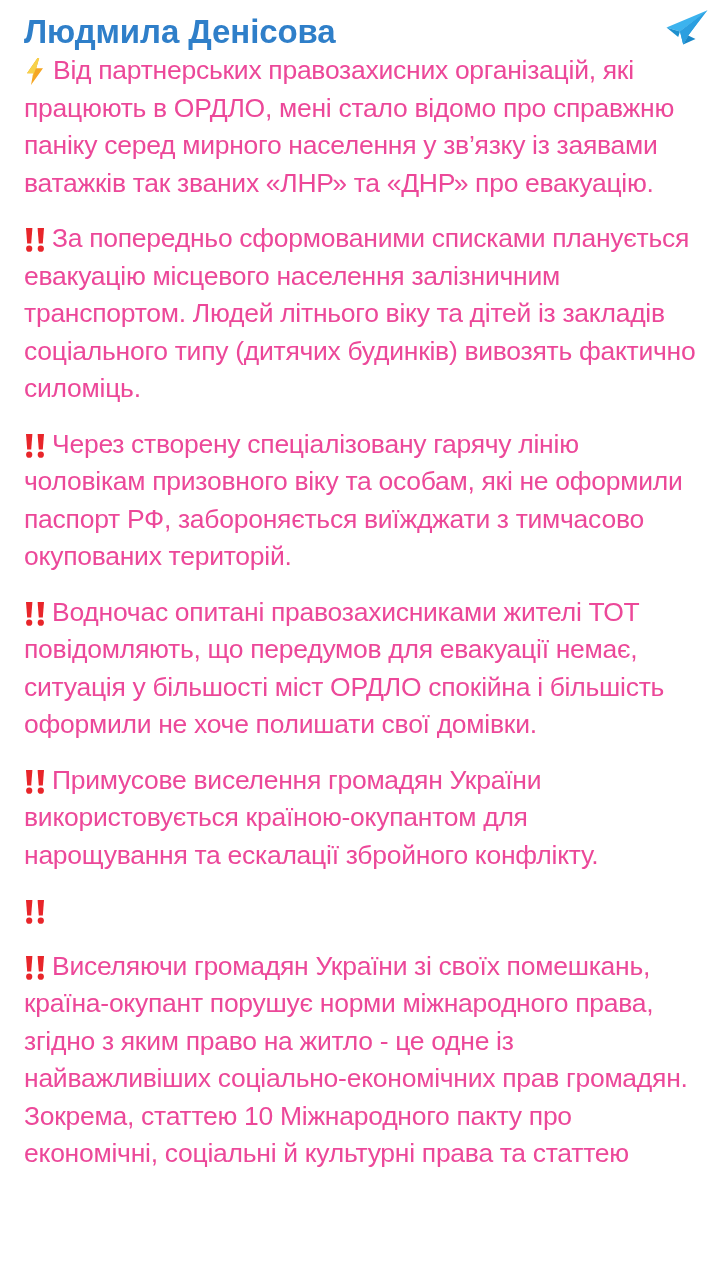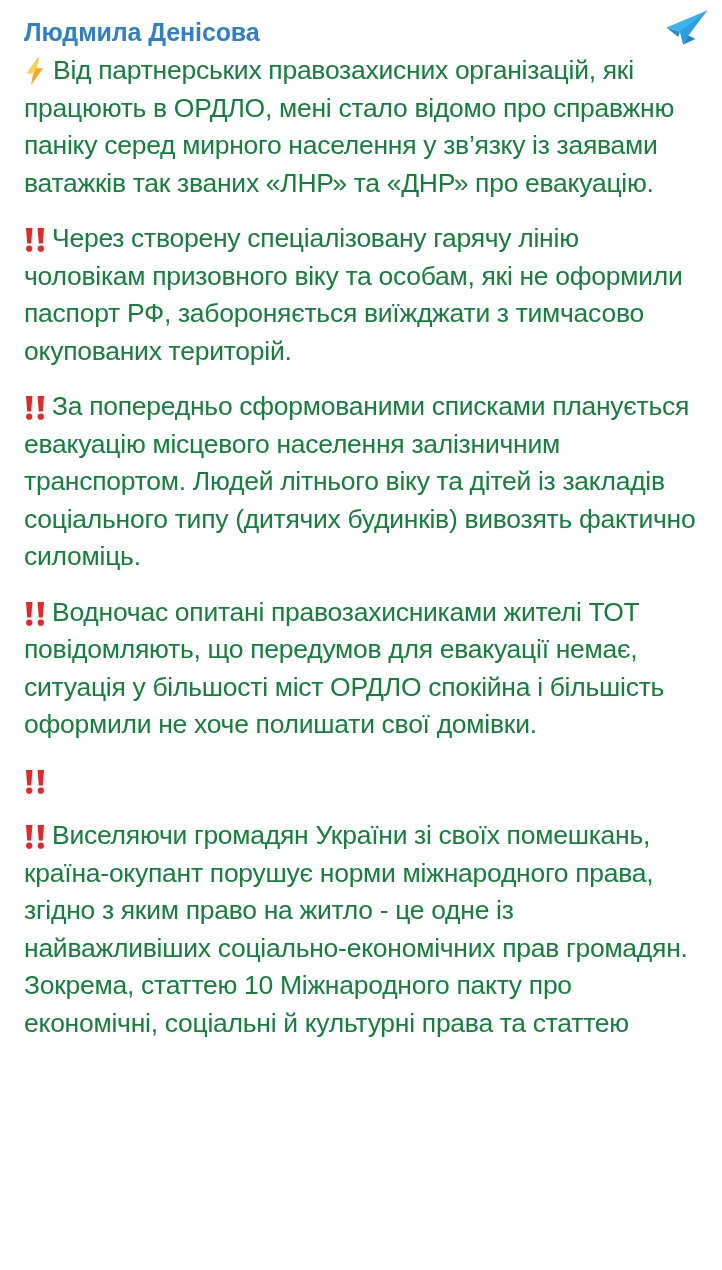--- a/index.html
+++ b/index.html
@@ -23,21 +23,21 @@
     padding: 0;
     overflow: hidden;
   }
   .post-header {
     position: relative;
     height: 52px;
     padding: 17px 24px 0 24px;
     box-sizing: border-box;
   }
   .author-name {
-    font-size: 25px;
+    font-size: 33px;
     font-weight: bold;
     color: #2f7fc9;
     letter-spacing: -0.1px;
     line-height: 30px;
     white-space: nowrap;
   }
   .telegram-logo {
     position: absolute;
     top: 7px;
     right: 12px;
@@ -45,21 +45,21 @@
     height: 44px;
     display: block;
   }
   .post-body {
     padding: 0 24px 0 24px;
     box-sizing: border-box;
   }
   .para {
     font-size: 26.5px;
     line-height: 37.5px;
-    color: #15803d;
+    color: #ec4899;
     margin: 0 0 18px 0;
     letter-spacing: -0.25px;
     word-spacing: -0.2px;
     text-align: left;
   }
   .para:last-child {
     margin-bottom: 0;
   }
   .emoji {
     font-family: "DejaVu Sans", sans-serif;
@@ -113,45 +113,55 @@
     </p>
 
     <p class="para">
       <span class="emoji emoji-bangbang">
         <svg viewBox="0 0 25 27" width="25" height="27" aria-hidden="true">
           <path d="M2.0 2 L8.4 2 L7.2 17.5 L3.2 17.5 Z" fill="#e8252a"></path>
           <circle cx="5.2" cy="22.7" r="3.1" fill="#e8252a"></circle>
           <path d="M13.6 2 L20.0 2 L18.8 17.5 L14.8 17.5 Z" fill="#e8252a"></path>
           <circle cx="16.8" cy="22.7" r="3.1" fill="#e8252a"></circle>
         </svg>
-      </span><span>Через створену спеціалізовану гарячу лінію чоловікам призовного віку та особам, які не оформили паспорт РФ, забороняється виїжджати з тимчасово окупованих територій.</span>
+      </span><span>За попередньо сформованими списками планується евакуацію місцевого населення залізничним транспортом. Людей літнього віку та дітей із закладів соціального типу (дитячих будинків) вивозять фактично силоміць.</span>
     </p>
 
     <p class="para">
       <span class="emoji emoji-bangbang">
         <svg viewBox="0 0 25 27" width="25" height="27" aria-hidden="true">
           <path d="M2.0 2 L8.4 2 L7.2 17.5 L3.2 17.5 Z" fill="#e8252a"></path>
           <circle cx="5.2" cy="22.7" r="3.1" fill="#e8252a"></circle>
           <path d="M13.6 2 L20.0 2 L18.8 17.5 L14.8 17.5 Z" fill="#e8252a"></path>
           <circle cx="16.8" cy="22.7" r="3.1" fill="#e8252a"></circle>
         </svg>
-      </span><span>За попередньо сформованими списками планується евакуацію місцевого населення залізничним транспортом. Людей літнього віку та дітей із закладів соціального типу (дитячих будинків) вивозять фактично силоміць.</span>
+      </span><span>Через створену спеціалізовану гарячу лінію чоловікам призовного віку та особам, які не оформили паспорт РФ, забороняється виїжджати з тимчасово окупованих територій.</span>
     </p>
 
     <p class="para">
       <span class="emoji emoji-bangbang">
         <svg viewBox="0 0 25 27" width="25" height="27" aria-hidden="true">
           <path d="M2.0 2 L8.4 2 L7.2 17.5 L3.2 17.5 Z" fill="#e8252a"></path>
           <circle cx="5.2" cy="22.7" r="3.1" fill="#e8252a"></circle>
           <path d="M13.6 2 L20.0 2 L18.8 17.5 L14.8 17.5 Z" fill="#e8252a"></path>
           <circle cx="16.8" cy="22.7" r="3.1" fill="#e8252a"></circle>
         </svg>
       </span><span>Водночас опитані правозахисниками жителі ТОТ повідомляють, що передумов для евакуації немає, ситуація у більшості міст ОРДЛО спокійна і більшість оформили не хоче полишати свої домівки.</span>
     </p>
 
+    <p class="para">
+      <span class="emoji emoji-bangbang">
+        <svg viewBox="0 0 25 27" width="25" height="27" aria-hidden="true">
+          <path d="M2.0 2 L8.4 2 L7.2 17.5 L3.2 17.5 Z" fill="#e8252a"></path>
+          <circle cx="5.2" cy="22.7" r="3.1" fill="#e8252a"></circle>
+          <path d="M13.6 2 L20.0 2 L18.8 17.5 L14.8 17.5 Z" fill="#e8252a"></path>
+          <circle cx="16.8" cy="22.7" r="3.1" fill="#e8252a"></circle>
+        </svg>
+      </span><span>Примусове виселення громадян України використовується країною-окупантом для нарощування та ескалації збройного конфлікту.</span>
+    </p>
 
     <p class="para">
       <span class="emoji emoji-bangbang">
         <svg viewBox="0 0 25 27" width="25" height="27" aria-hidden="true">
           <path d="M2.0 2 L8.4 2 L7.2 17.5 L3.2 17.5 Z" fill="#e8252a"></path>
           <circle cx="5.2" cy="22.7" r="3.1" fill="#e8252a"></circle>
           <path d="M13.6 2 L20.0 2 L18.8 17.5 L14.8 17.5 Z" fill="#e8252a"></path>
           <circle cx="16.8" cy="22.7" r="3.1" fill="#e8252a"></circle>
         </svg>
       </span>

